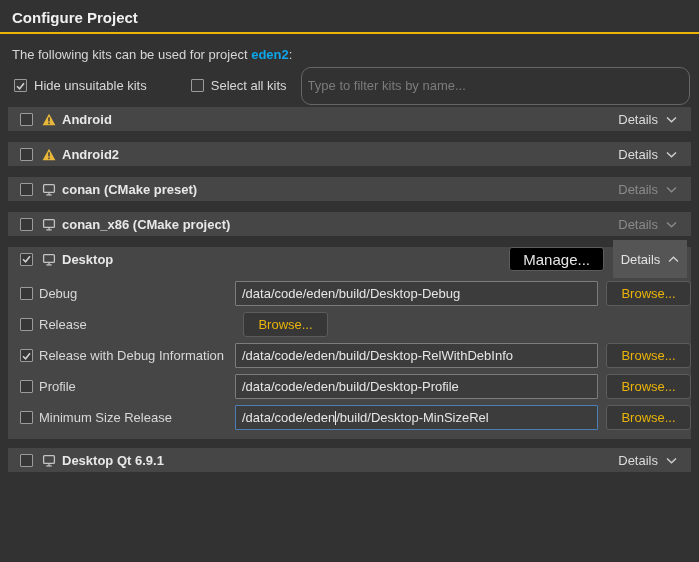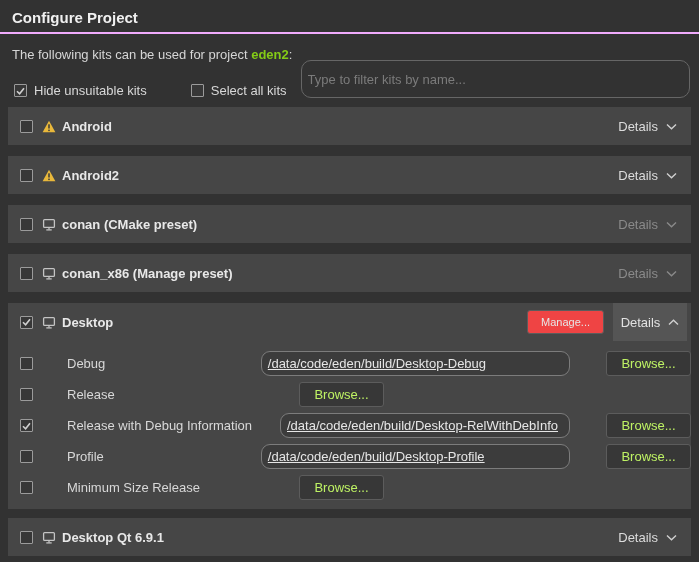--- a/index.html
+++ b/index.html
@@ -4,27 +4,27 @@
 <style>
   * { margin:0; padding:0; box-sizing:border-box; }
   html,body { width:699px; height:562px; }
   body {
     background:#323232;
     font-family:"Liberation Sans","DejaVu Sans",sans-serif;
     font-size:13px;
     color:#d6d6d6;
     overflow:hidden;
   }
-  .header { padding:9px 2px 6px 12px; border-bottom:2px solid #f0abfc; }
+  .header { padding:9px 2px 6px 12px; border-bottom:2px solid #eab308; }
   .header h1 { font-size:15px; line-height:17px; font-weight:bold; color:#f0f0f0; }
 
   .intro { margin:13px 12px 0 12px; line-height:15px; color:#d6d6d6; }
-  .intro b { color:#84cc16; }
-
-  .controls { margin:11px 9px 0 14px; display:flex; align-items:flex-end; height:25px; }
+  .intro b { color:#0ea5e9; }
+
+  .controls { margin:11px 9px 0 14px; display:flex; align-items:center; height:25px; }
   .cb-group { display:flex; align-items:center; flex:none; }
   .cb-group + .cb-group { margin-left:24px;padding-left:20px; }
   .cb {
     width:13px; height:13px; flex:none;
     border:1px solid #9b9b9b; background:#373737; border-radius:1px;
     display:inline-flex; align-items:center; justify-content:center;
   }
   .cb svg { display:none; }
   .cb.checked svg { display:block; }
   .cb-label { margin-left:7px; color:#d8d8d8; }
@@ -32,63 +32,63 @@
   .filter-input {
     flex:1; margin-left:14px; height:38px;
     background:#323232; border:1px solid #666666; border-radius:10px;
     color:#e4e4e4; font-family:inherit; font-size:13px; padding:0 6px;
     outline:none;
   }
   .filter-input::placeholder { color:#7b7b7b; }
 
   .kit-list { margin:9px 8px 0 8px; }
   .kit-row {
-    height:38px; background:#464646; margin-bottom:11px;
+    height:24px; background:#464646; margin-bottom:11px;
     display:flex; align-items:center; padding:0 14px 0 12px;
   }
   .kit-block { background:#464646; margin-bottom:9px; }
   .kit-block .kit-row { margin-bottom:0; padding-right:4px; }
 
   .kit-icon { margin-left:9px; display:inline-flex; flex:none; }
   .kit-label { margin-left:6px; font-weight:bold; color:#e8e8e8; white-space:nowrap; }
 
   .details-ctl { margin-left:auto; display:flex; align-items:center; flex:none; cursor:default; }
   .details-ctl .details-text { color:#dcdcdc; }
   .details-ctl .chev { margin-left:8px; display:inline-flex; }
   .details-ctl.disabled .details-text { color:#8a8a8a; }
   .details-ctl.disabled .chev polyline { stroke:#8a8a8a; }
 
   .manage-btn {
     margin-left:auto; margin-right:9px; flex:none;
     height:24px; padding:0 13px;
-    background:#ef4444; border:1px solid #5c5c5c; border-radius:3px;
-    color:#e6e6e6; font-family:inherit; font-size:11px;
+    background:#000000; border:1px solid #5c5c5c; border-radius:3px;
+    color:#e6e6e6; font-family:inherit; font-size:15px;
   }
   .details-tab {
     width:74px; height:38px; flex:none; background:#555555;
     display:flex; align-items:center; justify-content:center;
   }
   .details-tab .details-text { color:#e2e2e2; }
   .details-tab .chev { margin-left:8px; display:inline-flex; }
 
   .details-area { padding:7px 0 6px 12px; }
-  .detail-row { height:31px; display:flex; align-items:center;gap:28px; }
+  .detail-row { height:31px; display:flex; align-items:center; }
   .detail-label { margin-left:6px; width:196px; color:#d8d8d8; white-space:nowrap; }
   .path-input {
     width:363px; height:25px; background:#3c3c3c;
-    border:1px solid #7c7c7c; border-radius:9px;
+    border:1px solid #7c7c7c; border-radius:1px;
     display:flex; align-items:center; padding:0 6px;
-    color:#e6e6e6; white-space:pre; overflow:hidden;text-decoration:underline;
+    color:#e6e6e6; white-space:pre; overflow:hidden;
   }
   .path-input.focused { border-color:#4a7eb5; }
   .caret { width:1px; height:14px; background:#e8e8e8; flex:none; }
   .browse-btn {
     margin-left:8px; width:85px; height:25px; flex:none;
     background:#373737; border:1px solid #5c5c5c; border-radius:3px;
-    color:#bef264; font-family:inherit; font-size:13px;
+    color:#eab308; font-family:inherit; font-size:13px;
   }
 </style>
 </head>
 <body>
 
 <svg width="0" height="0" style="position:absolute">
   <defs>
     <g id="icon-check">
       <polyline points="1,4.2 3.6,6.8 8,1.2" fill="none" stroke="#cfcfcf" stroke-width="1.6"></polyline>
     </g>
@@ -183,21 +183,21 @@
     </span>
   </div>
 
   <div class="kit-row">
     <span class="cb"></span>
     <span class="kit-icon">
         <svg width="14" height="13">
           <use href="#icon-desktop"></use>
         </svg>
       </span>
-    <span class="kit-label">conan_x86 (Manage preset)</span>
+    <span class="kit-label">conan_x86 (CMake project)</span>
     <span class="details-ctl disabled">
       <span class="details-text">Details</span>
       <span class="chev">
           <svg width="11" height="7">
             <polyline points="1,1.5 5.5,5.7 10,1.5" fill="none" stroke="#8a8a8a" stroke-width="1.4"></polyline>
           </svg>
         </span>
     </span>
   </div>
 
@@ -254,20 +254,21 @@
       <div class="detail-row">
         <span class="cb"></span>
         <span class="detail-label">Profile</span>
         <div class="path-input"><span>/data/code/eden/build/Desktop-Profile</span></div>
         <button class="browse-btn">Browse...</button>
       </div>
 
       <div class="detail-row">
         <span class="cb"></span>
         <span class="detail-label">Minimum Size Release</span>
+        <div class="path-input focused"><span>/data/code/eden</span><span class="caret"></span><span>/build/Desktop-MinSizeRel</span></div>
         <button class="browse-btn">Browse...</button>
       </div>
 
     </div>
   </div>
 
   <div class="kit-row">
     <span class="cb"></span>
     <span class="kit-icon">
         <svg width="14" height="13">

